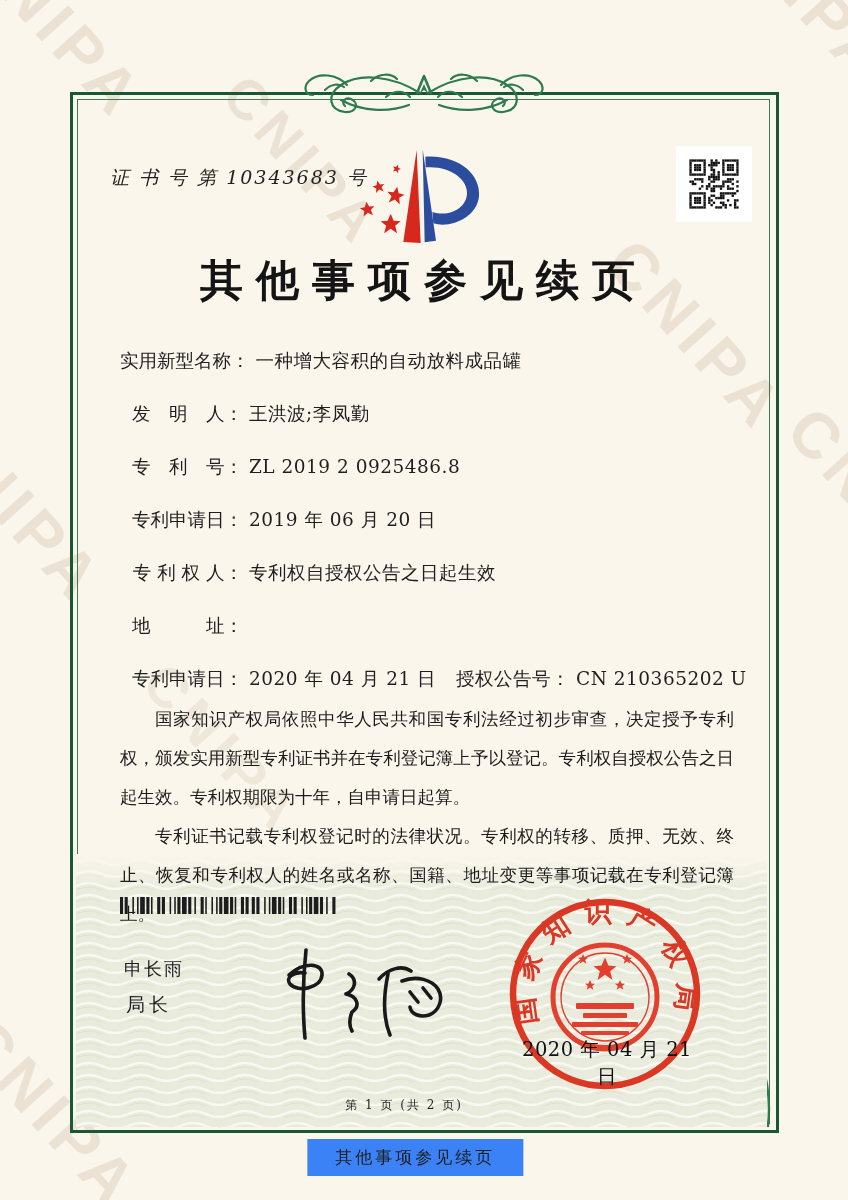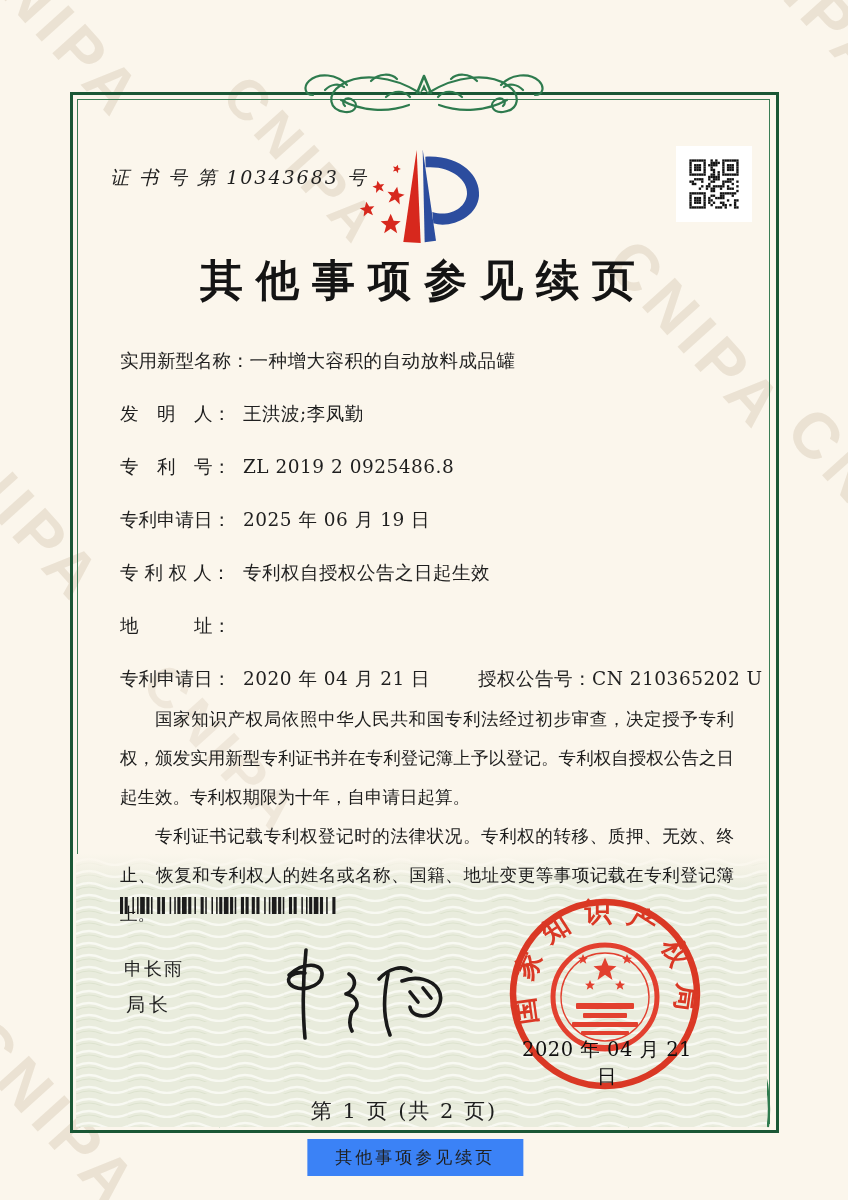--- a/index.html
+++ b/index.html
@@ -23,42 +23,42 @@
   
   .cert-no{position:absolute;left:110px;top:165px;font-size:19px;letter-spacing:2px;z-index:4;font-style:italic;}
   .logo{position:absolute;left:350px;top:146px;z-index:4;}
   .qr-box{position:absolute;left:676px;top:146px;width:76px;height:76px;background:#ffffff;z-index:4;}
   .qr-box svg{position:absolute;left:4px;top:4px;}
   .title{position:absolute;left:0;right:0;top:252px;text-align:center;
     font-size:43px;font-weight:bold;letter-spacing:13px;color:#141414;z-index:4;}
   
   .fields{position:absolute;left:120px;top:348px;width:625px;z-index:4;}
   .row{display:flex;align-items:baseline;height:26px;margin-bottom:27px;
-    font-size:18.5px;white-space:pre;}
+    font-size:18.5px;white-space:pre;text-align:right;}
   .flabel{display:inline-block;min-width:123px;}
-  .fvalue{letter-spacing:0.5px;}
-  .pair2{margin-left:48px;}
+  .fvalue{margin-left:6px;letter-spacing:0.5px;}
+  .pair2{margin-left:20px;}
   
   .body-text{position:absolute;left:120px;top:700px;width:614px;z-index:4;
     font-size:17.5px;line-height:39px;text-align:justify;color:#1c1c1c;}
   .body-text p{margin:0;text-indent:2em;}
   
   .waves{position:absolute;left:76px;top:854px;z-index:3;}
   
   .barcode{position:absolute;left:120px;top:897px;z-index:5;}
   .sig-title{position:absolute;left:126px;top:964px;font-size:19px;z-index:5;
     font-family:"Liberation Sans","DejaVu Sans",sans-serif;letter-spacing:4px;margin-top:28px;}
   .sig-name{position:absolute;left:124px;top:957px;font-size:18px;z-index:5;
     font-family:Liberation Mono, monospace;letter-spacing:2px;}
   .signature{position:absolute;left:252px;top:944px;z-index:5;}
   .seal{position:absolute;left:506px;top:895px;z-index:5;}
   .seal-date{position:absolute;left:512px;top:1036px;width:190px;text-align:center;
     font-size:19.5px;letter-spacing:0.5px;color:#101010;z-index:6;}
   .page-info{position:absolute;left:0;right:40px;top:1097px;text-align:center;
-    font-size:21px;letter-spacing:2px;z-index:5;}
+    font-size:12px;letter-spacing:2px;z-index:5;}
   .foot-note{position:absolute;left:50%;top:1139px;transform:translateX(-54%);
     background:#3b82f6;padding:7px 28px;font-size:17px;letter-spacing:3px;z-index:5;}
 </style>
 </head>
 <body>
 
 <div id="certificate">
 
   <div class="wm" style="left:-60px;top:-14px">CNIPA</div>
   <div class="wm" style="left:688px;top:-48px">CNIPA</div>
@@ -361,21 +361,21 @@
     <div class="row">
       <span class="flabel">发　明　人：</span>
       <span class="fvalue">王洪波;李凤勤</span>
     </div>
     <div class="row">
       <span class="flabel">专　利　号：</span>
       <span class="fvalue">ZL 2019 2 0925486.8</span>
     </div>
     <div class="row">
       <span class="flabel">专利申请日：</span>
-      <span class="fvalue">2025 年 06 月 19 日</span>
+      <span class="fvalue">2019 年 06 月 20 日</span>
     </div>
     <div class="row">
       <span class="flabel">专 利 权 人：</span>
       <span class="fvalue">专利权自授权公告之日起生效</span>
     </div>
     <div class="row">
       <span class="flabel">地　　　址：</span>
     </div>
     <div class="row">
       <span class="flabel">专利申请日：</span>

